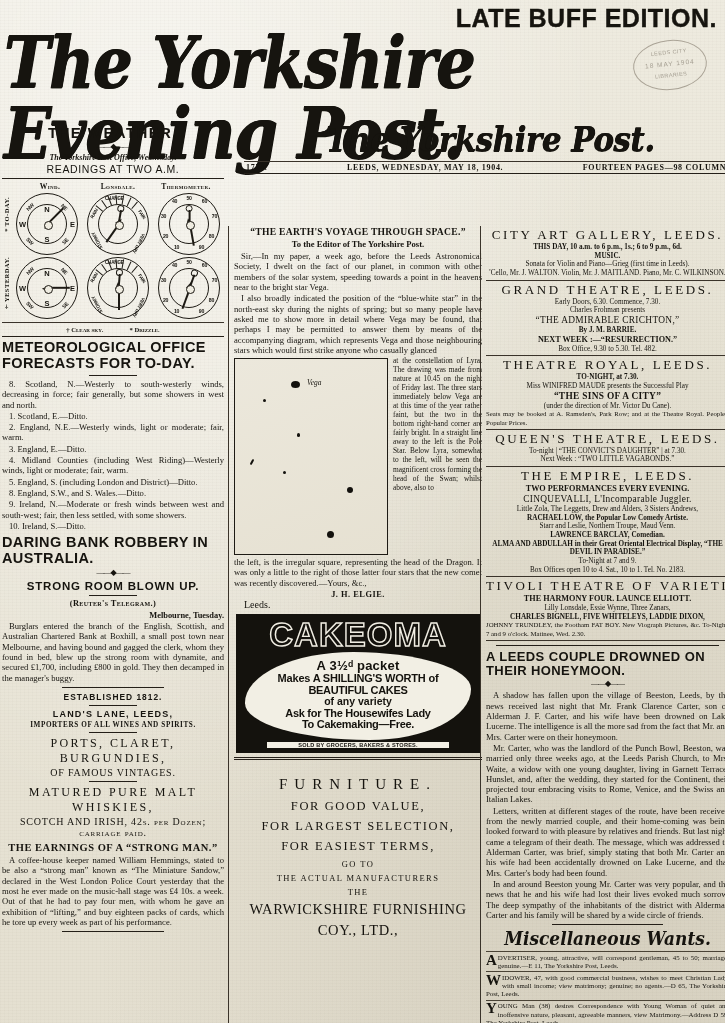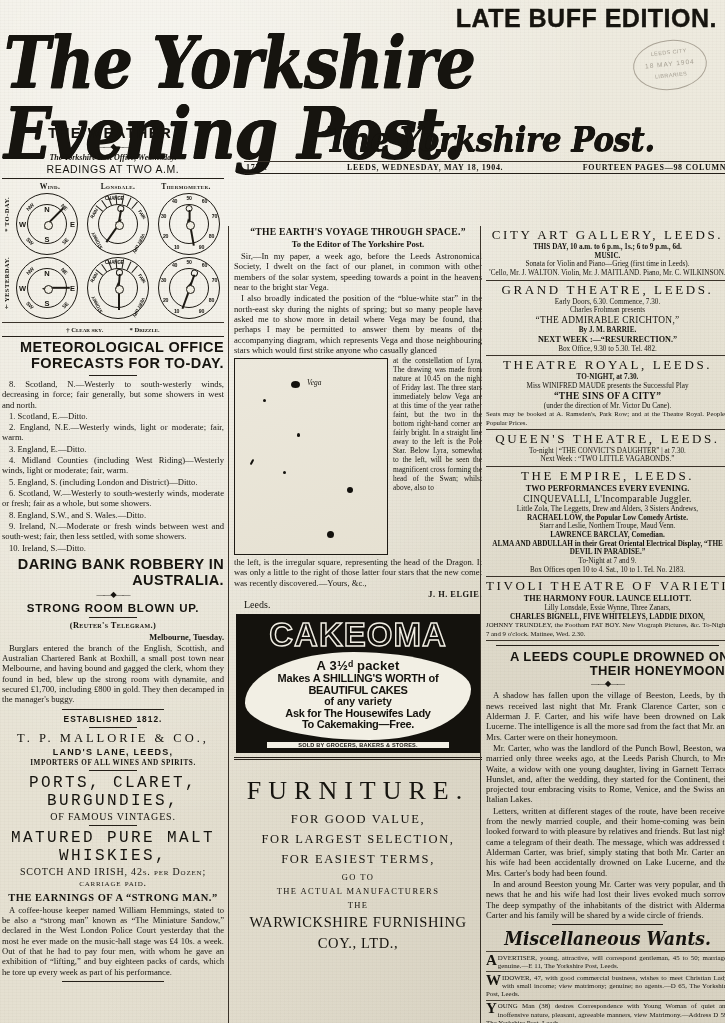--- a/index.html
+++ b/index.html
@@ -105,21 +105,21 @@
 
   
   #starchart{width:152px;height:195px;border:1.6px solid #1d1a14;
     position:relative;float:left;margin:2px 5px 2px 0;
     background:linear-gradient(160deg,#ece8dc,#e6e1d2);}
   #starchart .star{position:absolute;background:#13110d;border-radius:50%;}
   #starchart .vega-lbl{position:absolute;font-size:7.4px;font-style:italic;
     font-family:"Liberation Serif",serif;}
   .wrap-txt{font-size:7.4px;line-height:1.22;text-align:justify;}
   .wrap-txt p{margin:0;text-indent:0;}
-  #diagram-sign{text-align:right;font-size:8.4px;font-variant:small-caps;
+  #diagram-sign{text-align:center;font-size:8.4px;font-variant:small-caps;
     font-weight:bold;letter-spacing:.5px;margin-top:2px;}
   #diagram-city{font-size:10px;text-indent:10px;}
 
   
   #cakeoma{border:2.5px solid #14120d;background:#14120d;color:#f2efe4;
     margin:4px 2px;padding:3px;position:relative;}
   #cakeoma-name{font-family:"Liberation Sans",sans-serif;font-weight:bold;
     font-size:33px;text-align:center;letter-spacing:1px;line-height:.98;
     -webkit-text-stroke:1.4px #f2efe4;color:#14120d;}
   #cake-blob{margin:1px 4px 2px;background:#f2efe4;color:#14120d;
@@ -130,21 +130,21 @@
   .cl2{font-size:11px;letter-spacing:-.2px;}
   .cl3{font-size:11px;letter-spacing:-.3px;}
   .cl4{font-size:10.5px;}
   .cl5{font-size:11px;letter-spacing:-.3px;}
   .cl6{font-size:11px;letter-spacing:-.3px;}
   #cake-foot{text-align:center;font-size:5.6px;font-family:"Liberation Sans",sans-serif;
     font-weight:bold;background:#f2efe4;color:#14120d;margin:0 26px;letter-spacing:.2px;}
 
   
   #furniture{text-align:center;margin-top:6px;}
-  #furn-title{font-family:"Liberation Serif",serif;font-size:26px;letter-spacing:7px;
+  #furn-title{font-family:"Liberation Serif",serif;font-size:15px;letter-spacing:7px;
     margin:16px 0 6px;}
   .furn-line{font-family:"Liberation Serif",serif;font-size:12.5px;letter-spacing:1.6px;
     margin:5px 0;}
   .furn-sm{font-size:8.5px;letter-spacing:1.4px;font-variant:small-caps;margin:4px 0;}
   .furn-co{font-family:"Liberation Serif",serif;font-size:14.5px;letter-spacing:.6px;margin:4px 0 2px;}
 
   
   .listing{border-bottom:1px solid #3a332a;padding:1px 0 2px;}
   .listing-title{font-family:"Liberation Serif",serif;font-size:13px;
     letter-spacing:2.6px;text-align:center;white-space:nowrap;overflow:hidden;}
@@ -158,35 +158,35 @@
   #misc-title{font-family:"DejaVu Serif",serif;font-weight:bold;font-style:italic;
     font-size:17px;text-align:center;letter-spacing:0;margin:3px 0 2px;
     transform:scaleY(1.06);}
   .want{border-top:1px solid #4a4336;padding:1.5px 0;font-size:6.9px;
     line-height:1.18;text-align:justify;}
   .want .dc{float:left;font-size:15px;line-height:.82;font-weight:bold;
     font-family:"Liberation Serif",serif;margin:0 1px 0 0;}
 
   
   .art-hd1{font-family:"Liberation Sans",sans-serif;font-weight:bold;font-size:14.5px;
-    text-align:right;letter-spacing:.4px;line-height:1.1;}
+    text-align:left;letter-spacing:.4px;line-height:1.1;}
   .art-hd2{font-family:"Liberation Sans",sans-serif;font-weight:bold;font-size:11.5px;
     text-align:center;letter-spacing:.8px;margin-top:3px;}
   .byline{text-align:center;font-size:8.4px;font-variant:small-caps;
     font-weight:bold;letter-spacing:.4px;margin:3px 0;}
   .dateline{text-align:right;font-size:8.4px;font-weight:bold;margin-bottom:1px;}
   .ad-line{text-align:center;}
   .ad-est{font-family:"Liberation Sans",sans-serif;font-weight:bold;font-size:8.4px;
     letter-spacing:1px;}
   .ad-firm{font-family:"Liberation Serif",serif;font-size:12.5px;letter-spacing:3px;
     margin:3px 0 1px;}
   .ad-addr{font-family:"Liberation Sans",sans-serif;font-weight:bold;font-size:9px;
     letter-spacing:1.2px;}
   .ad-note{font-size:7.2px;font-variant:small-caps;font-weight:bold;letter-spacing:.6px;margin-top:2px;}
-  .ad-prod{font-family:Liberation Mono, monospace;font-size:16px;letter-spacing:2.4px;margin:3px 0 1px;}
+  .ad-prod{font-family:Liberation Serif, serif;font-size:12px;letter-spacing:2.4px;margin:3px 0 1px;}
   .ad-sub{font-size:10px;font-variant:small-caps;font-weight:normal;letter-spacing:.8px;}
   .art-hd3{font-family:"Liberation Serif",serif;font-weight:bold;font-size:10.5px;
     text-align:center;letter-spacing:.5px;margin:4px 0 2px;}
 
   
   #datebar{display:flex;justify-content:space-between;align-items:baseline;
     font-size:8px;font-variant:small-caps;font-weight:bold;letter-spacing:.7px;
     border-top:1px solid #3a332a;border-bottom:1.6px solid #241f18;
     padding:1px 2px;margin-bottom:2px;}
   #inner-mast{font-family:"DejaVu Serif",serif;font-weight:bold;font-style:italic;
@@ -344,40 +344,38 @@
 
   <div class="art-hd1">METEOROLOGICAL OFFICE FORECASTS FOR TO-DAY.</div>
   <hr class="rule xshort">
   <div class="body-txt">
     <p>8. Scotland, N.—Westerly to south-westerly winds, decreasing in force; fair generally, but some showers in west and north.</p>
     <p>1. Scotland, E.—Ditto.</p>
     <p>2. England, N.E.—Westerly winds, light or moderate; fair, warm.</p>
     <p>3. England, E.—Ditto.</p>
     <p>4. Midland Counties (including West Riding)—Westerly winds, light or moderate; fair, warm.</p>
     <p>5. England, S. (including London and District)—Ditto.</p>
-    <p>6. Scotland, W.—Westerly to south-westerly winds, moderate or fresh; fair as a whole, but some showers.</p>
     <p>8. England, S.W., and S. Wales.—Ditto.</p>
     <p>9. Ireland, N.—Moderate or fresh winds between west and south-west; fair, then less settled, with some showers.</p>
     <p>10. Ireland, S.—Ditto.</p>
   </div>
 
   <div class="art-hd1" style="margin-top:4px">DARING BANK ROBBERY IN AUSTRALIA.</div>
   <div class="orn"></div>
   <div class="art-hd2">STRONG ROOM BLOWN UP.</div>
   <hr class="rule xshort">
   <div class="byline">(Reuter's Telegram.)</div>
   <div class="dateline">Melbourne, Tuesday.</div>
   <div class="body-txt">
     <p>Burglars entered the branch of the English, Scottish, and Australian Chartered Bank at Boxhill, a small post town near Melbourne, and having bound and gagged the clerk, whom they found in bed, blew up the strong room with dynamite, and secured £1,700, including £800 in gold. They then decamped in the manager's buggy.</p>
   </div>
 
   <hr class="rule short">
   <div class="ad-line ad-est">ESTABLISHED 1812.</div>
   <hr class="rule xshort">
-  <div class="ad-line ad-firm">T. P. MALLORIE &amp; CO.,</div>
   <div class="ad-line ad-addr">LAND'S LANE, LEEDS,</div>
   <div class="ad-line ad-note">IMPORTERS OF ALL WINES AND SPIRITS.</div>
   <hr class="rule xshort">
   <div class="ad-line ad-prod">PORTS, CLARET, BURGUNDIES,</div>
   <div class="ad-line ad-sub">OF FAMOUS VINTAGES.</div>
   <hr class="rule xshort">
   <div class="ad-line ad-prod">MATURED PURE MALT WHISKIES,</div>
   <div class="ad-line ad-sub">SCOTCH AND IRISH, 42s. per Dozen; carriage paid.</div>
 
   <div class="art-hd3">THE EARNINGS OF A “STRONG MAN.”</div>

